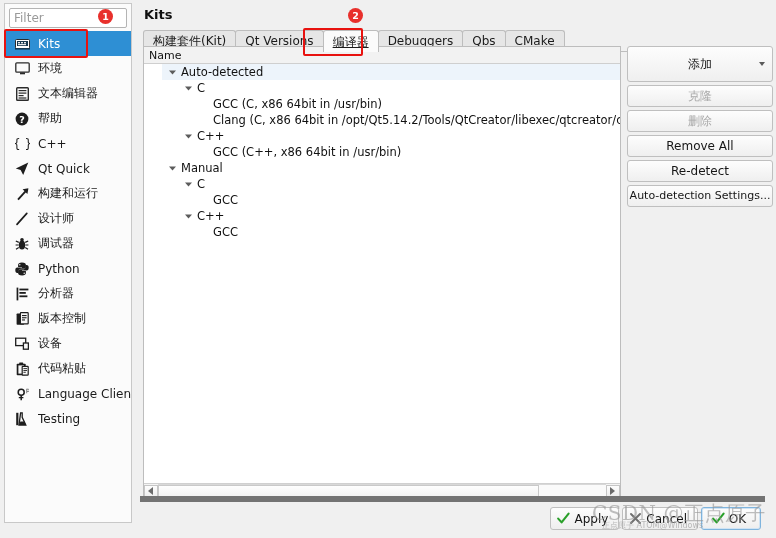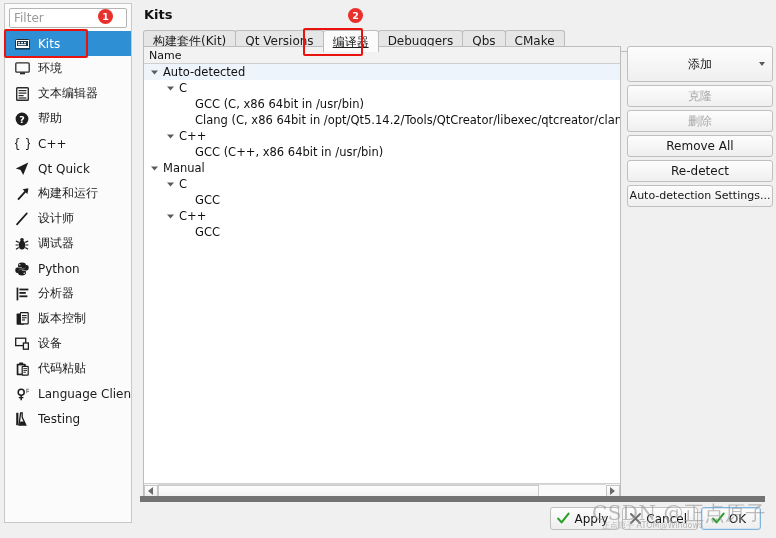--- a/index.html
+++ b/index.html
@@ -149,20 +149,21 @@
     line-height: 17px;
     padding-left: 5px;
     color: #111;
     box-sizing: border-box;
   }
   #tree-scroll {
     flex: 1 1 auto;
     position: relative;
     overflow: hidden;
     background: #ffffff;
+    margin-left: 18px;
   }
   .tree-row {
     height: 16px;
     line-height: 16px;
     font-size: 11.5px;
     white-space: nowrap;
     display: flex;
     align-items: center;
     color: #111;
     cursor: default;

